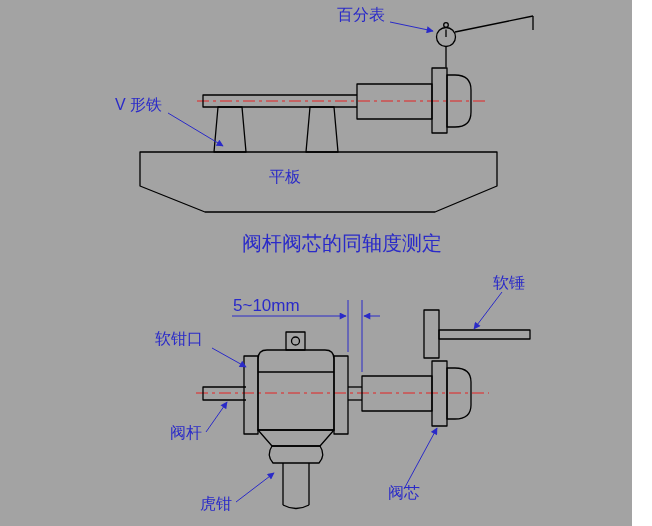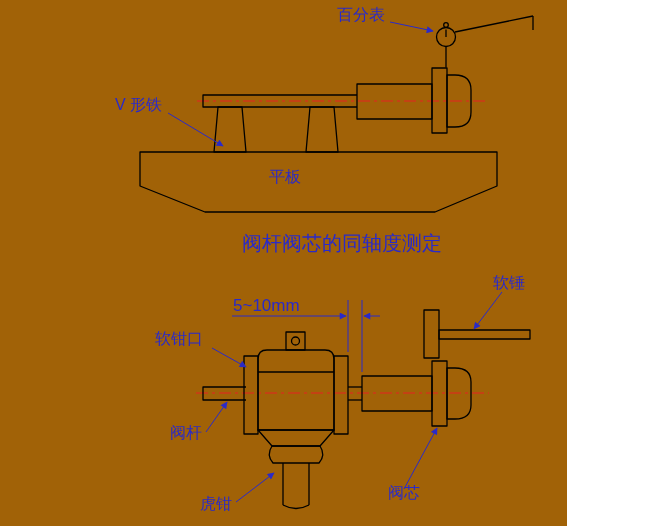--- a/index.html
+++ b/index.html
@@ -1,16 +1,16 @@
 <!DOCTYPE html>
 <html><head>
 <meta charset="utf-8">
 <style>
   html,body{margin:0;padding:0;background:#ffffff;}
-  .canvas{position:relative;width:567px;height:526px;background:#a16207;overflow:hidden;}
+  .canvas{position:relative;width:632px;height:526px;background:#a3a3a3;overflow:hidden;}
   svg{display:block;}
   text{font-family:"Liberation Sans","DejaVu Sans",sans-serif;fill:#2a2ac8;}
   .lbl{font-size:16px;}
   .cap{font-size:20px;}
   .dim{font-size:17px;}
   .blk{stroke:#000000;fill:none;stroke-width:1.3;stroke-linejoin:round;}
   .ann{stroke:#2a2ac8;fill:none;stroke-width:1;}
   .cl{stroke:#e52222;fill:none;stroke-width:1;stroke-dasharray:12 4 3 4;}
 </style>
 </head>

